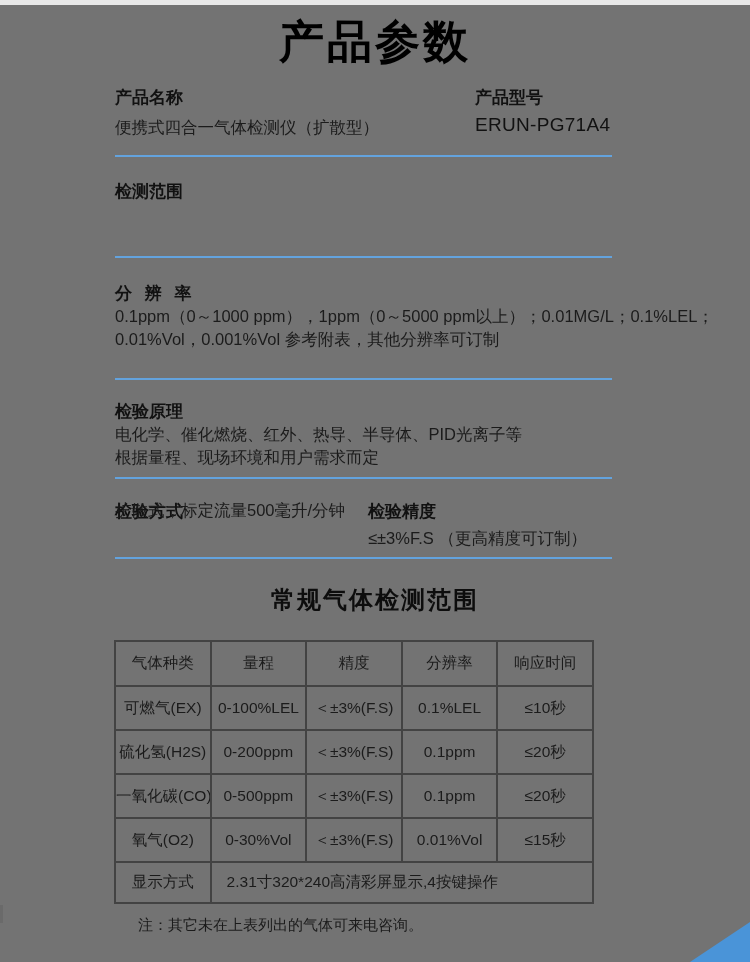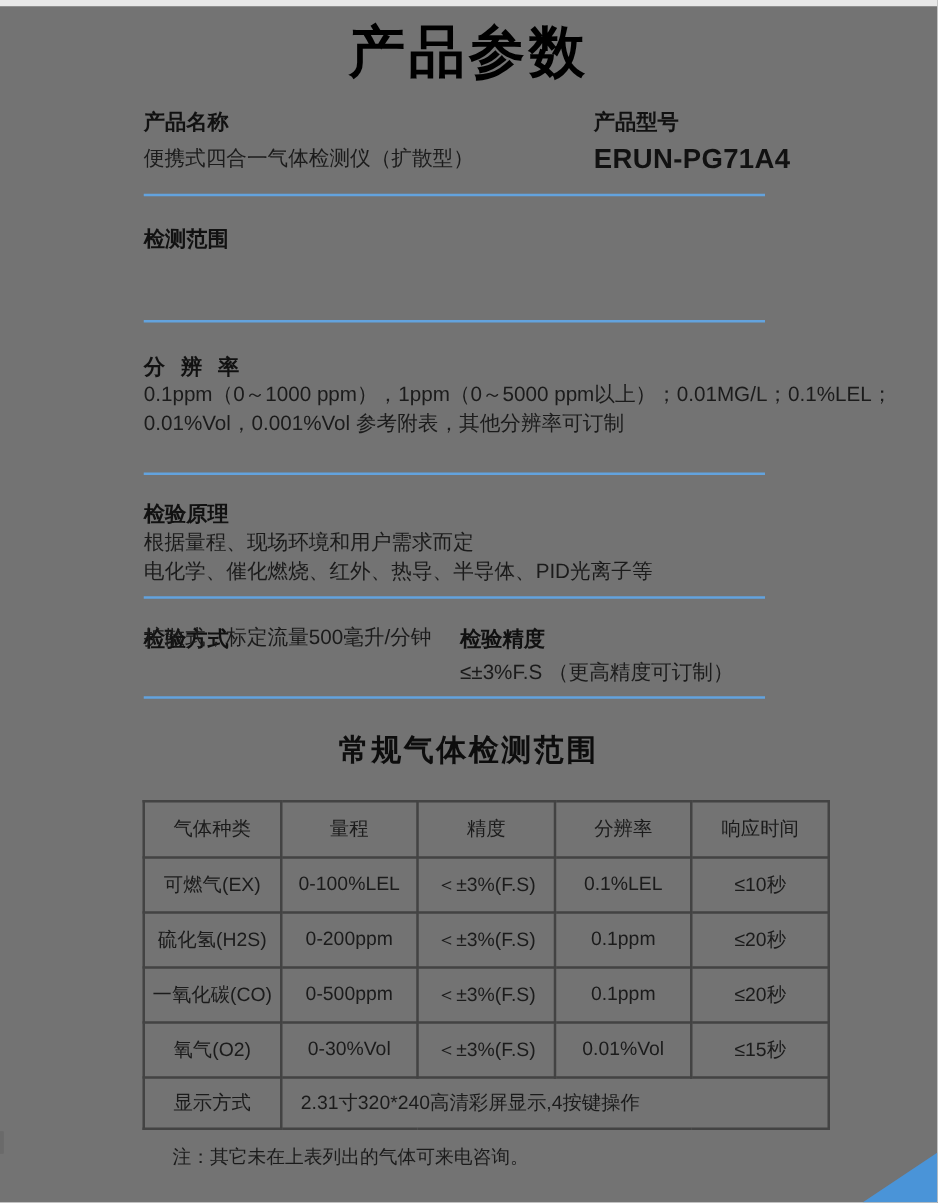--- a/index.html
+++ b/index.html
@@ -13,29 +13,29 @@
     position:relative;width:750px;height:962px;background:#737373;
     font-family:"Liberation Sans",sans-serif;color:#1b1b1b;overflow:hidden;
   }
   .top-strip{position:absolute;top:0;left:0;width:750px;height:5px;background:var(--strip);}
   .main-title{
     position:absolute;top:12px;left:0;width:750px;text-align:center;
     font-size:45px;font-weight:bold;letter-spacing:3px;color:#000;
   }
   .sec-label{position:absolute;font-size:17px;font-weight:bold;color:#111;white-space:nowrap;}
   .body-text{position:absolute;font-size:16.5px;line-height:22.5px;color:#1b1b1b;white-space:nowrap;}
-  .model-value{position:absolute;font-size:22px;font-weight:700;color:#111;letter-spacing:0.3px;}
+  .model-value{position:absolute;font-size:19px;font-weight:400;color:#111;letter-spacing:0.3px;}
   .divider{position:absolute;left:115px;width:497px;height:2px;background:var(--blue);}
   .spaced{letter-spacing:4px;}
   .table-title{
     position:absolute;top:584px;left:0;width:750px;text-align:center;
     font-size:24px;font-weight:bold;letter-spacing:2px;color:#0d0d0d;
   }
   .gas-table{
-    position:absolute;left:114px;top:640px;width:550px;
+    position:absolute;left:114px;top:640px;width:480px;
     border-collapse:collapse;table-layout:fixed;font-size:15.5px;color:#1b1b1b;
   }
   .gas-table th,.gas-table td{
     border:2px solid var(--border);text-align:center;vertical-align:middle;
     font-weight:normal;padding:0;overflow:hidden;white-space:nowrap;
   }
   .gas-table tr{height:44px;}
   .gas-table tr.header-row{height:45px;}
   .gas-table tr.display-row{height:41px;}
   .display-value{text-align:left !important;padding-left:15px !important;}
@@ -71,22 +71,22 @@
   <div class="sec-label spaced" style="left:115px;top:282px;">分 辨 率</div>
   <div class="body-text" style="left:115px;top:305px;">
     <div>0.1ppm（0～1000 ppm），1ppm（0～5000 ppm以上）；0.01MG/L；0.1%LEL；</div>
     <div>0.01%Vol，0.001%Vol 参考附表，其他分辨率可订制</div>
   </div>
 
   <div class="divider" style="top:378px;"></div>
 
   <div class="sec-label" style="left:115px;top:400px;">检验原理</div>
   <div class="body-text" style="left:115px;top:423px;">
+    <div>电化学、催化燃烧、红外、热导、半导体、PID光离子等</div>
     <div>根据量程、现场环境和用户需求而定</div>
-    <div>电化学、催化燃烧、红外、热导、半导体、PID光离子等</div>
   </div>
 
   <div class="divider" style="top:477px;"></div>
 
   <div class="sec-label" style="left:115px;top:500px;">检验方式</div>
   <div class="sec-label" style="left:368px;top:500px;">检验精度</div>
   <div class="body-text" style="left:115px;top:499px;">扩散式，标定流量500毫升/分钟</div>
   <div class="body-text" style="left:368px;top:527px;">≤±3%F.S （更高精度可订制）</div>
 
   <div class="divider" style="top:557px;"></div>

